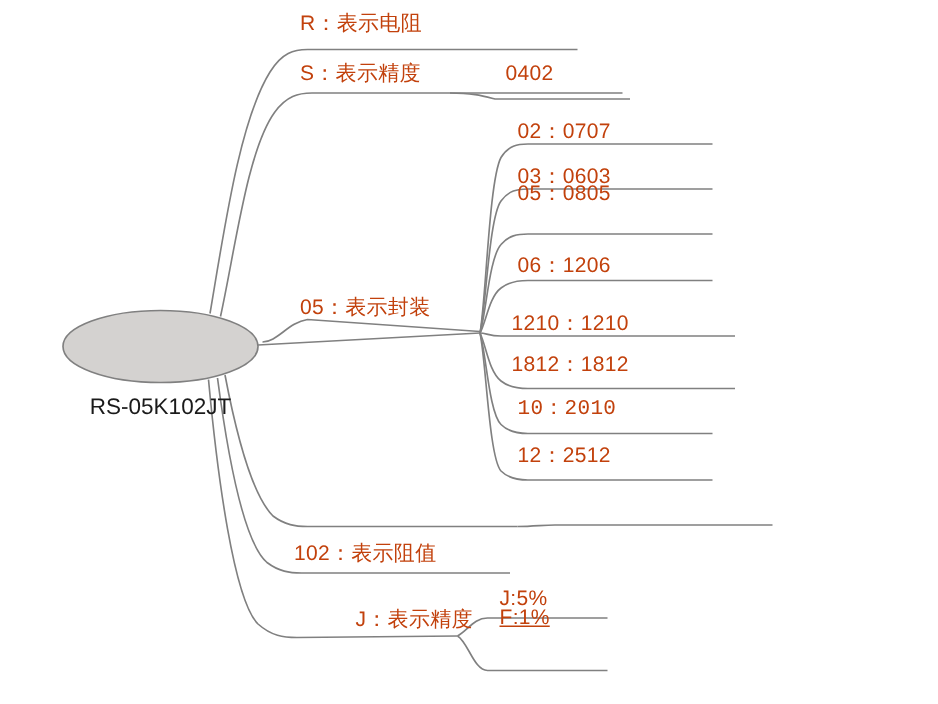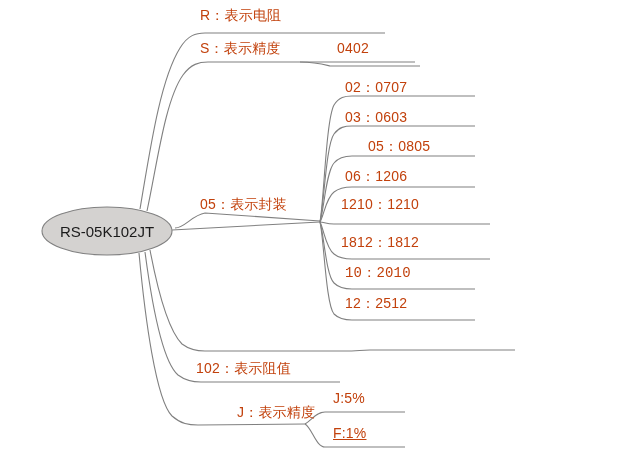--- a/index.html
+++ b/index.html
@@ -48,20 +48,21 @@
     line-height: 1;
     letter-spacing: 0.2px;
   }
   .root-label {
     position: absolute;
     white-space: nowrap;
     color: #1a1a1a;
     font-size: 15px;
     line-height: 1;
     text-align: center;
+    margin-top: 40px;
   }
   .lvl1 { font-size: 14px; }
   .lvl2 { font-size: 14px; }
 </style>
 </head>
 <body>
 
 <div id="mindmap">
 
   <svg class="canvas" viewBox="0 0 625 469">
@@ -103,29 +104,29 @@
   <div class="node-label lvl1" style="left:200px; top:8px;">R：表示电阻</div>
 
   <div class="node-label lvl1" style="left:200px; top:41px;">S：表示精度</div>
 
   <div class="node-label lvl2" style="left:337px; top:41px;">0402</div>
 
   <div class="node-label lvl1" style="left:200px; top:197px;">05：表示封装</div>
 
   <div class="node-label lvl2" style="left:345px; top:80px;">02：0707</div>
   <div class="node-label lvl2" style="left:345px; top:110px;">03：0603</div>
-  <div class="node-label lvl2" style="left:345px; top:139px;margin-left:23px;">05：0805</div>
+  <div class="node-label lvl2" style="left:345px; top:121px;">05：0805</div>
   <div class="node-label lvl2" style="left:345px; top:169px;">06：1206</div>
-  <div class="node-label lvl2" style="left:341px; top:197px;">1210：1210</div>
+  <div class="node-label lvl2" style="left:341px; top:208px;">1210：1210</div>
   <div class="node-label lvl2" style="left:341px; top:235px;">1812：1812</div>
   <div class="node-label lvl2" style="left:345px; top:266px;font-family:Liberation Mono, monospace;">10：2010</div>
   <div class="node-label lvl2" style="left:345px; top:296px;">12：2512</div>
 
 
 
   <div class="node-label lvl1" style="left:196px; top:361px;">102：表示阻值</div>
 
   <div class="node-label lvl1" style="left:200px; top:405px;margin-left:37px;">J：表示精度</div>
 
   <div class="node-label lvl2" style="left:333px; top:391px;">J:5%</div>
-  <div class="node-label lvl2" style="left:333px; top:426px;text-decoration:underline;">F:1%</div>
+  <div class="node-label lvl2" style="left:333px; top:404px;text-decoration:underline;">F:1%</div>
 
 </div>
 
 </body></html>

